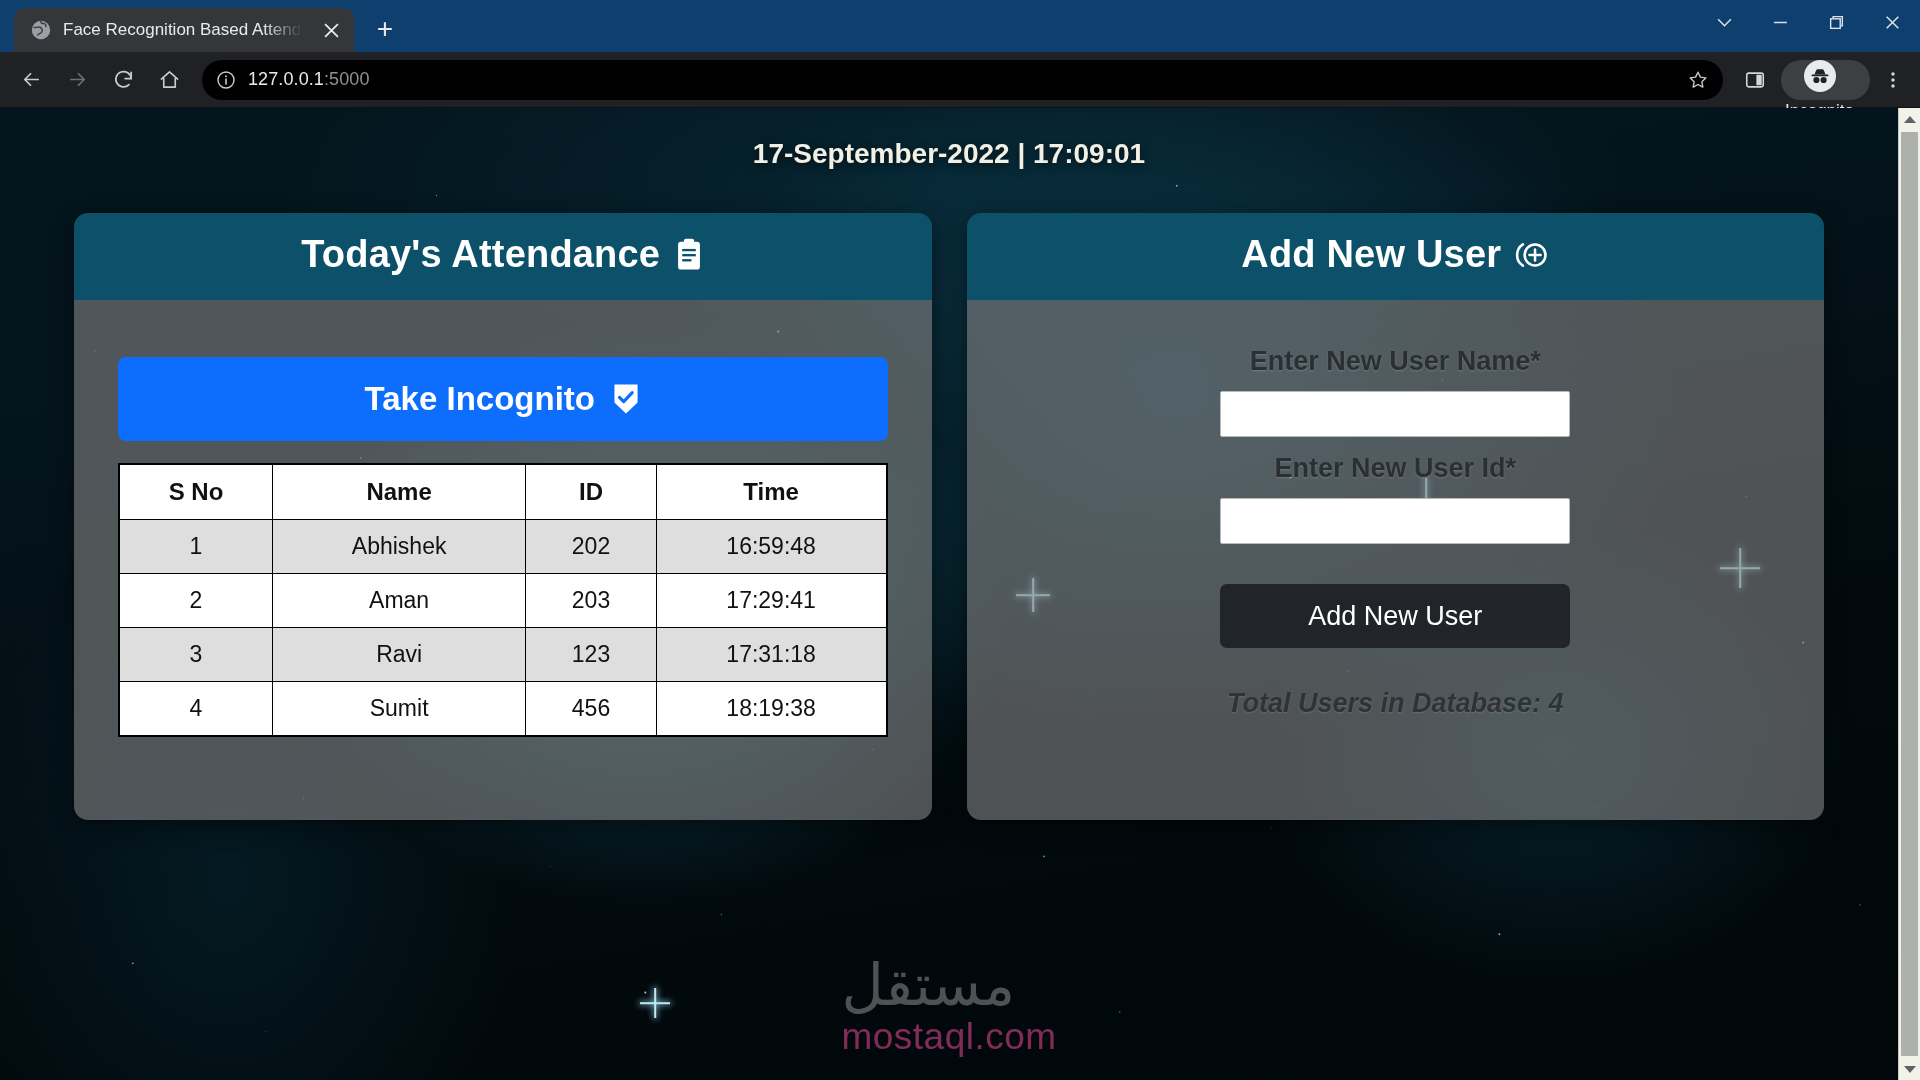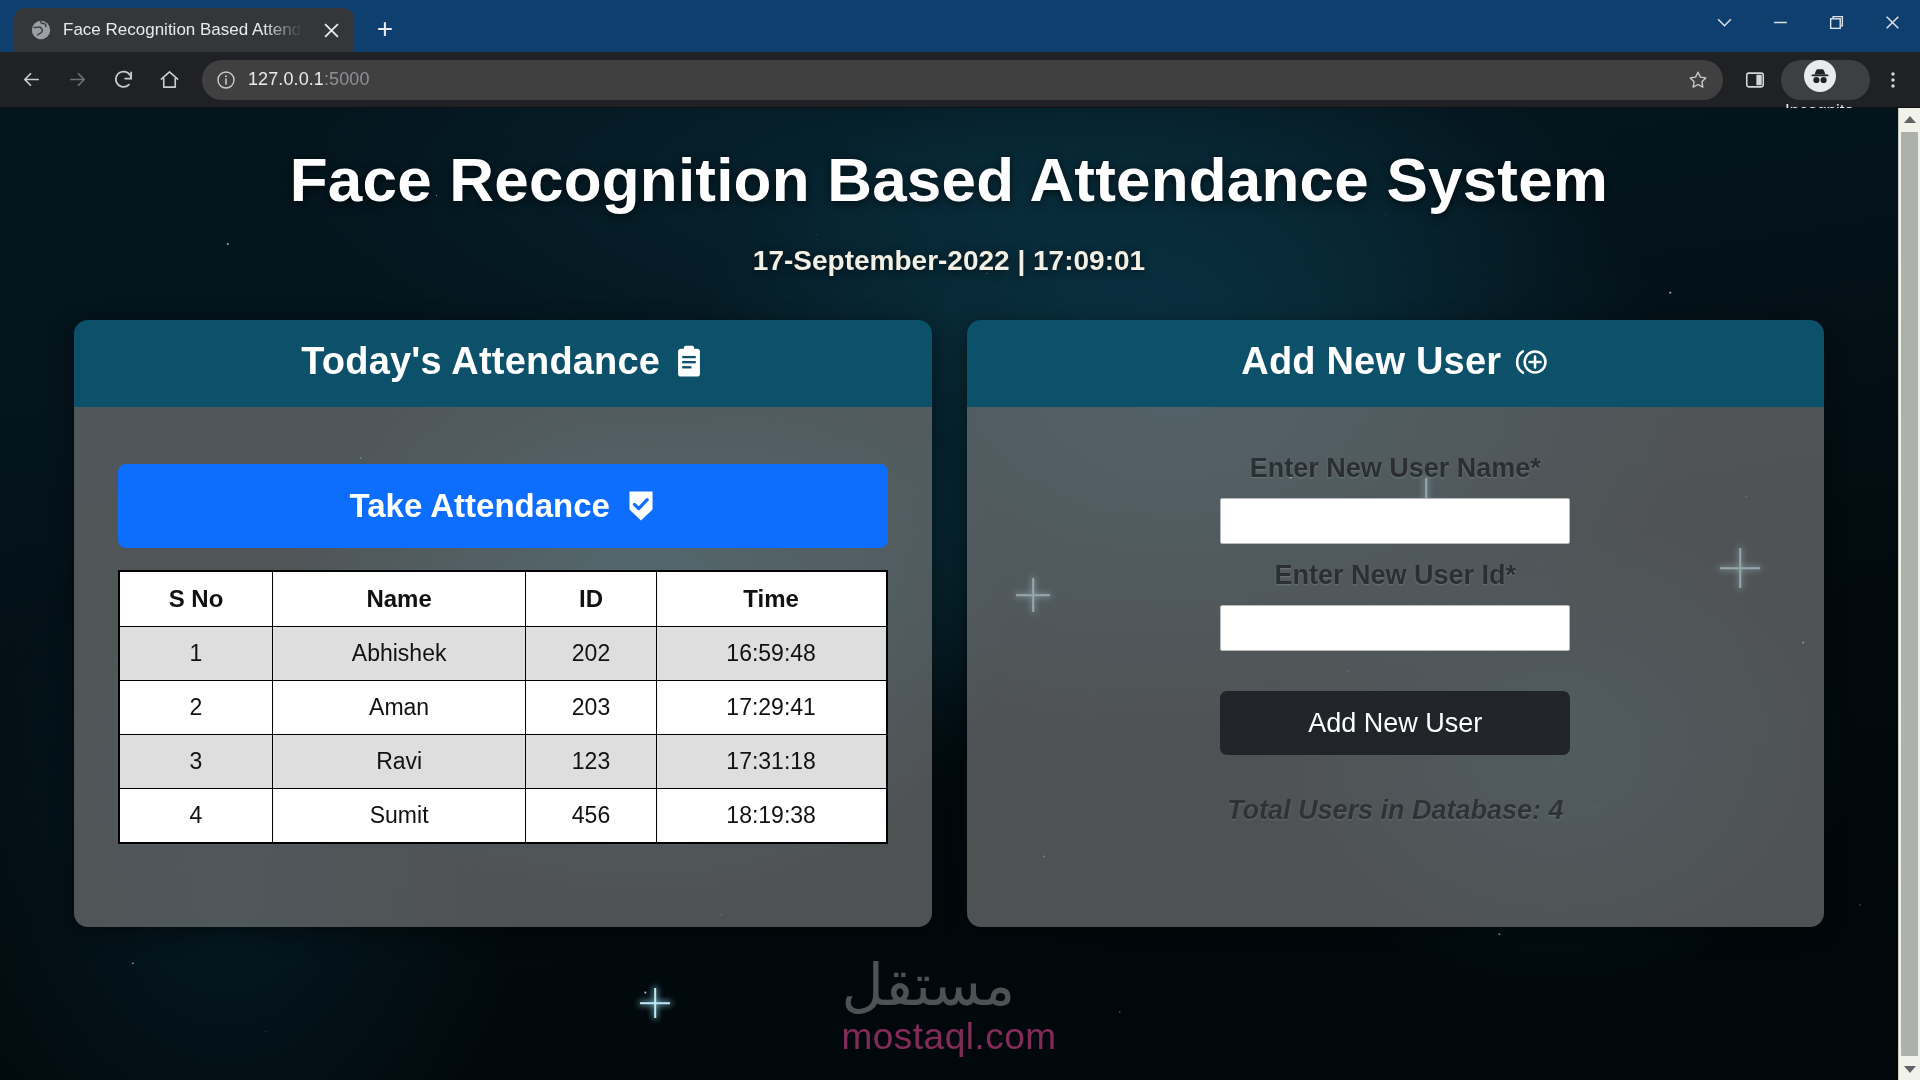--- a/index.html
+++ b/index.html
@@ -51,21 +51,21 @@
   .toolbar {
     height: 56px; background: #202124; display: flex; align-items: center;
     padding: 0 10px; gap: 4px; flex: none; border-bottom: 1px solid #0f0f10;
   }
   .navbtn {
     width: 42px; height: 42px; display: flex; align-items: center; justify-content: center;
     border-radius: 50%; color: #c8ccd0; flex: none;
   }
   .navbtn.dim { color: #6d7073; }
   .omnibox {
-    flex: 1; height: 40px; background: #404040; border-radius: 20px;
+    flex: 1; height: 40px; background: #000000; border-radius: 20px;
     display: flex; align-items: center; padding: 0 14px; gap: 12px; margin: 0 8px;
   }
   .omni-url { font-size: 18px; color: #e8eaed; letter-spacing: .1px; }
   .omni-url .port { color: #8d9196; }
   .omni-star { margin-left: auto; color: #c8ccd0; display:flex; }
   .tb-right { display: flex; align-items: center; gap: 6px; flex: none; }
   .sidepanel-ico { width: 40px; height: 40px; display:flex; align-items:center; justify-content:center; color:#d4d7da; }
   .incognito-pill {
     height: 40px; background: #3c4043; border-radius: 20px;
     display: flex; align-items: center; gap: 9px; padding: 0 16px 0 4px; flex-direction: column;
@@ -370,41 +370,40 @@
       <div class="stars"></div>
       <div class="stars2"></div>
       <div class="stars3"></div>
       <div class="sparkle" style="left:240px;top:560px;width:44px;height:44px;"></div>
       <div class="sparkle" style="left:1400px;top:370px;width:52px;height:52px;"></div>
       <div class="sparkle" style="left:1720px;top:440px;width:40px;height:40px;"></div>
       <div class="sparkle" style="left:1016px;top:470px;width:34px;height:34px;"></div>
       <div class="sparkle" style="left:640px;top:880px;width:30px;height:30px;"></div>
 
       <div class="content">
-        <h1 class="main-title">Face Recognition Based Attendance System</h1>
         <div class="sub-title">17-September-2022 | 17:09:01</div>
 
         <div class="panels">
 
           <div class="card">
             <div class="card-head">
               <span>Today's Attendance</span>
               <span style="display:flex">
                 <svg width="30" height="34" viewBox="0 0 24 28">
                   <rect x="3" y="3" width="18" height="23" rx="2.4" fill="#ffffff"></rect>
                   <rect x="7.8" y="0.6" width="8.4" height="4.6" rx="1.6" fill="#ffffff"></rect>
                   <rect x="6.4" y="9" width="11.2" height="1.9" fill="#0c5169"></rect>
                   <rect x="6.4" y="13.2" width="11.2" height="1.9" fill="#0c5169"></rect>
                   <rect x="6.4" y="17.4" width="7.6" height="1.9" fill="#0c5169"></rect>
                 </svg>
               </span>
             </div>
             <div class="card-body">
               <button class="take-btn">
-                <span>Take Attendance</span>
+                <span>Take Incognito</span>
                 <span style="display:flex">
                   <svg width="30" height="34" viewBox="0 0 24 28">
                     <path d="M2.5 2h19v14.2c0 .6-.3 1.2-.8 1.6L12 26 3.3 17.8c-.5-.4-.8-1-.8-1.6z" fill="#ffffff"></path>
                     <path d="M6.6 12.6l3.5 3.6 7-7.4" stroke="#0d6efd" stroke-width="2.6" fill="none" stroke-linecap="round" stroke-linejoin="round"></path>
                   </svg>
                 </span>
               </button>
 
               <table class="att">
                 <thead>

